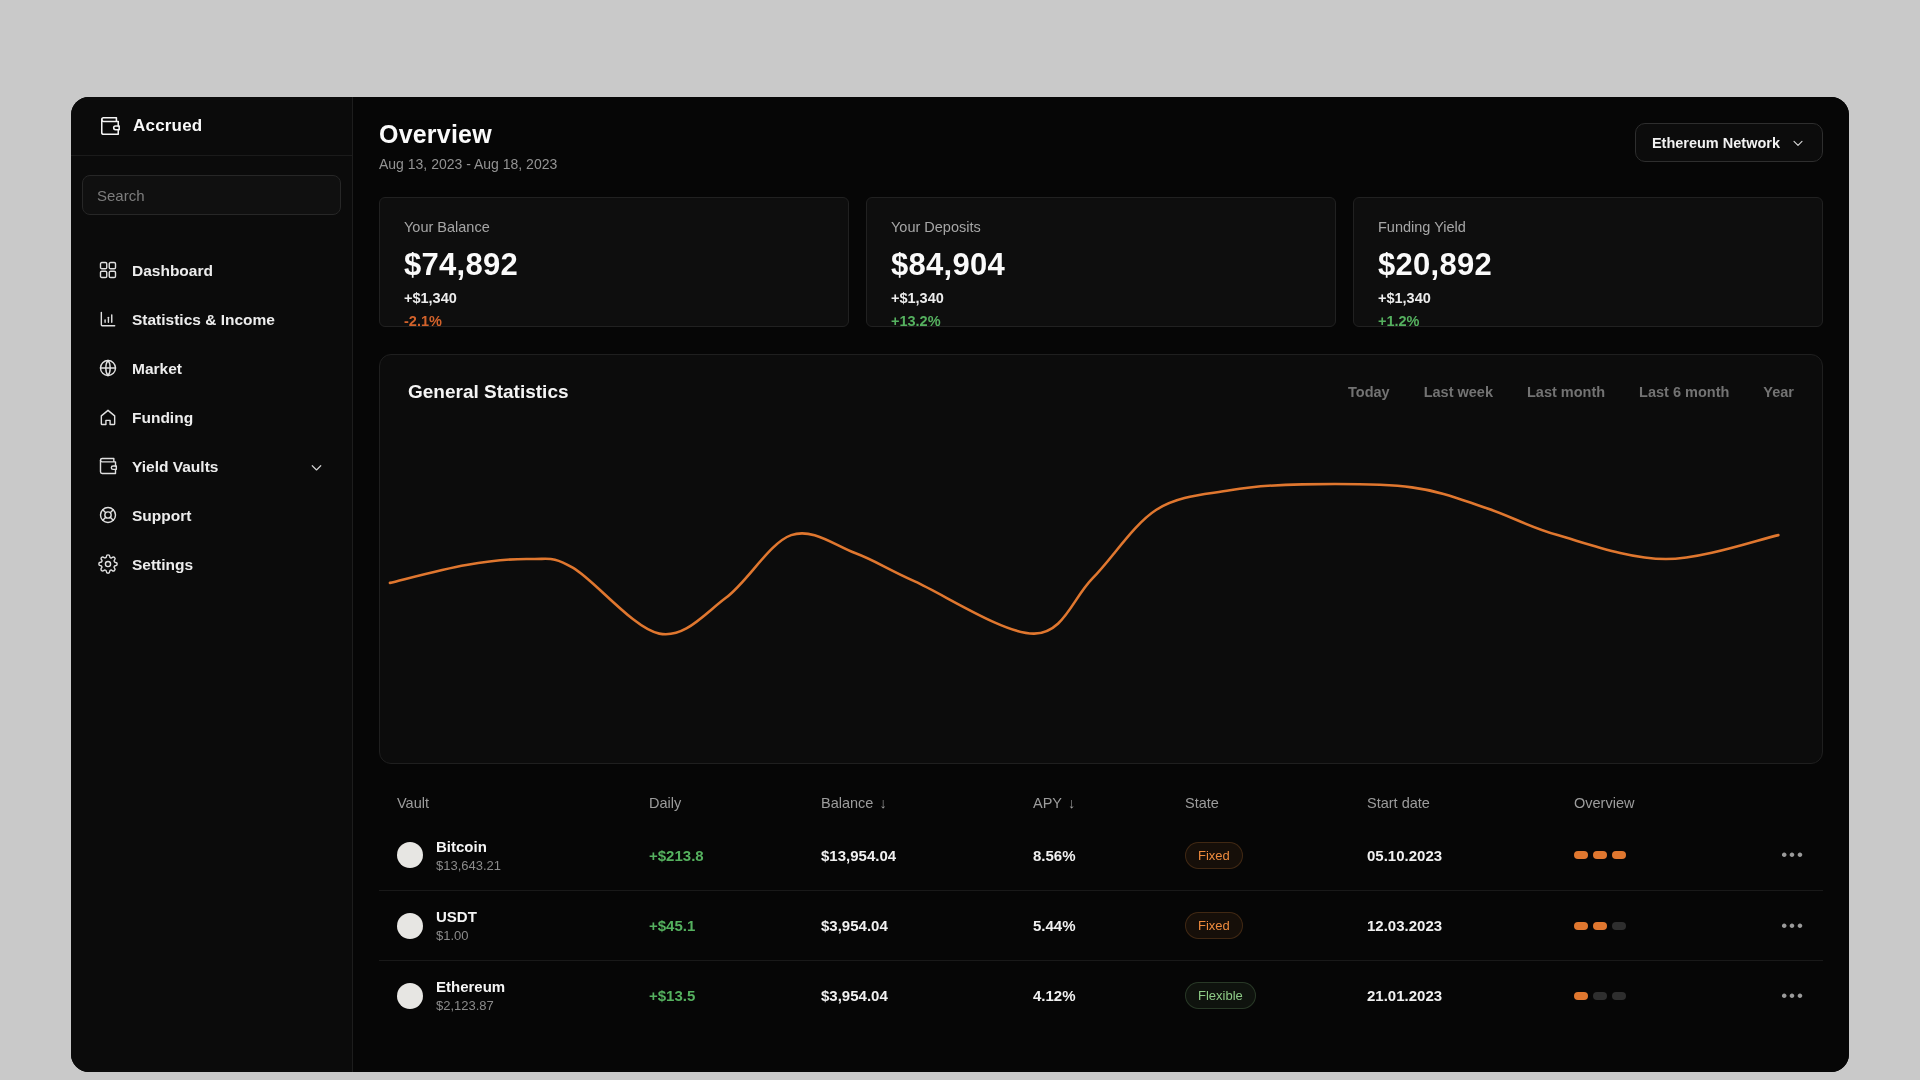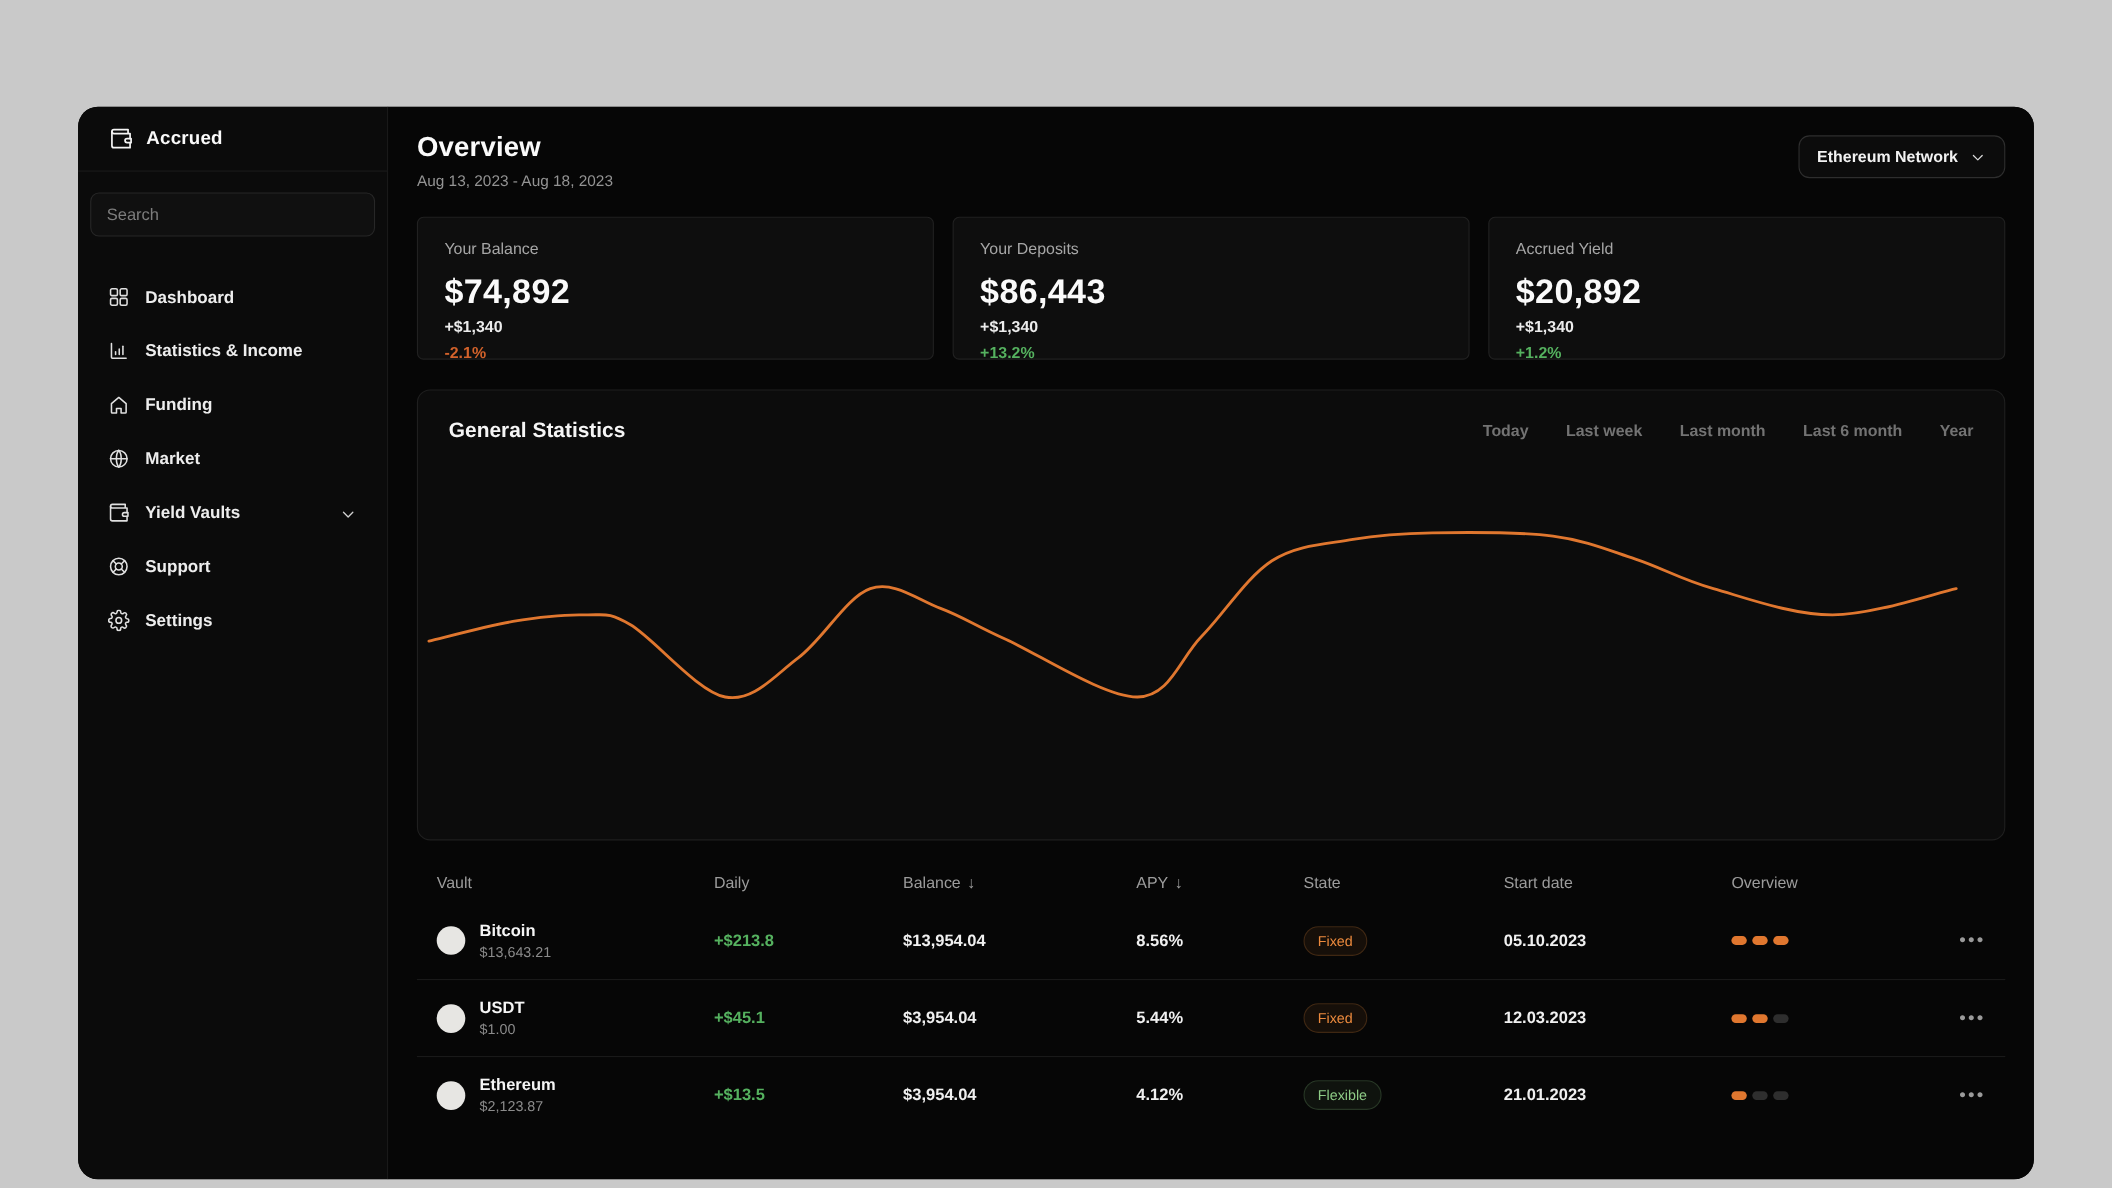--- a/index.html
+++ b/index.html
@@ -127,35 +127,35 @@
               <path d="M8.5 16v-3"></path>
               <path d="M12.5 16v-6"></path>
               <path d="M16.5 16v-9"></path>
             </svg>
           </span>
     <span class="nav-label">Statistics &amp; Income</span>
   </div>
         <div class="nav-item">
     <span class="icon ni">
             <svg viewBox="0 0 24 24">
-              <path d="M4 20v-9.3L12 4l8 6.7V20a1 1 0 0 1-1 1h-4.5v-5h-5v5H5a1 1 0 0 1-1-1Z"></path>
-            </svg>
-          </span>
-    <span class="nav-label">Funding</span>
-  </div>
-        <div class="nav-item">
-    <span class="icon ni">
-            <svg viewBox="0 0 24 24">
               <circle cx="12" cy="12" r="9"></circle>
               <path d="M3 12h18"></path>
               <path d="M12 3c3.5 3.8 3.5 14.2 0 18"></path>
               <path d="M12 3c-3.5 3.8-3.5 14.2 0 18"></path>
             </svg>
           </span>
     <span class="nav-label">Market</span>
+  </div>
+        <div class="nav-item">
+    <span class="icon ni">
+            <svg viewBox="0 0 24 24">
+              <path d="M4 20v-9.3L12 4l8 6.7V20a1 1 0 0 1-1 1h-4.5v-5h-5v5H5a1 1 0 0 1-1-1Z"></path>
+            </svg>
+          </span>
+    <span class="nav-label">Funding</span>
   </div>
         <div class="nav-item">
     <span class="icon ni">
             <svg viewBox="0 0 24 24">
               <path d="M21 12V7H5a2 2 0 0 1 0-4h14v4"></path>
               <path d="M3 5v14a2 2 0 0 0 2 2h16v-5"></path>
               <path d="M18 12a2 2 0 0 0 0 4h4v-4Z"></path>
             </svg>
           </span>
     <span class="nav-label">Yield Vaults</span>
@@ -211,28 +211,28 @@
         <div class="card">
     <div class="card-label">Your Balance</div>
     <div class="card-value">$74,892</div>
     <div class="card-delta">
       <span class="delta-amount">+$1,340</span>
       <span class="delta-pct neg">-2.1%</span>
     </div>
   </div>
         <div class="card">
     <div class="card-label">Your Deposits</div>
-    <div class="card-value">$86,443</div>
+    <div class="card-value">$84,904</div>
     <div class="card-delta">
       <span class="delta-amount">+$1,340</span>
       <span class="delta-pct pos">+13.2%</span>
     </div>
   </div>
         <div class="card">
-    <div class="card-label">Accrued Yield</div>
+    <div class="card-label">Funding Yield</div>
     <div class="card-value">$20,892</div>
     <div class="card-delta">
       <span class="delta-amount">+$1,340</span>
       <span class="delta-pct pos">+1.2%</span>
     </div>
   </div>
       </div>
 
     <section class="chart-card">
       <div class="chart-head">

